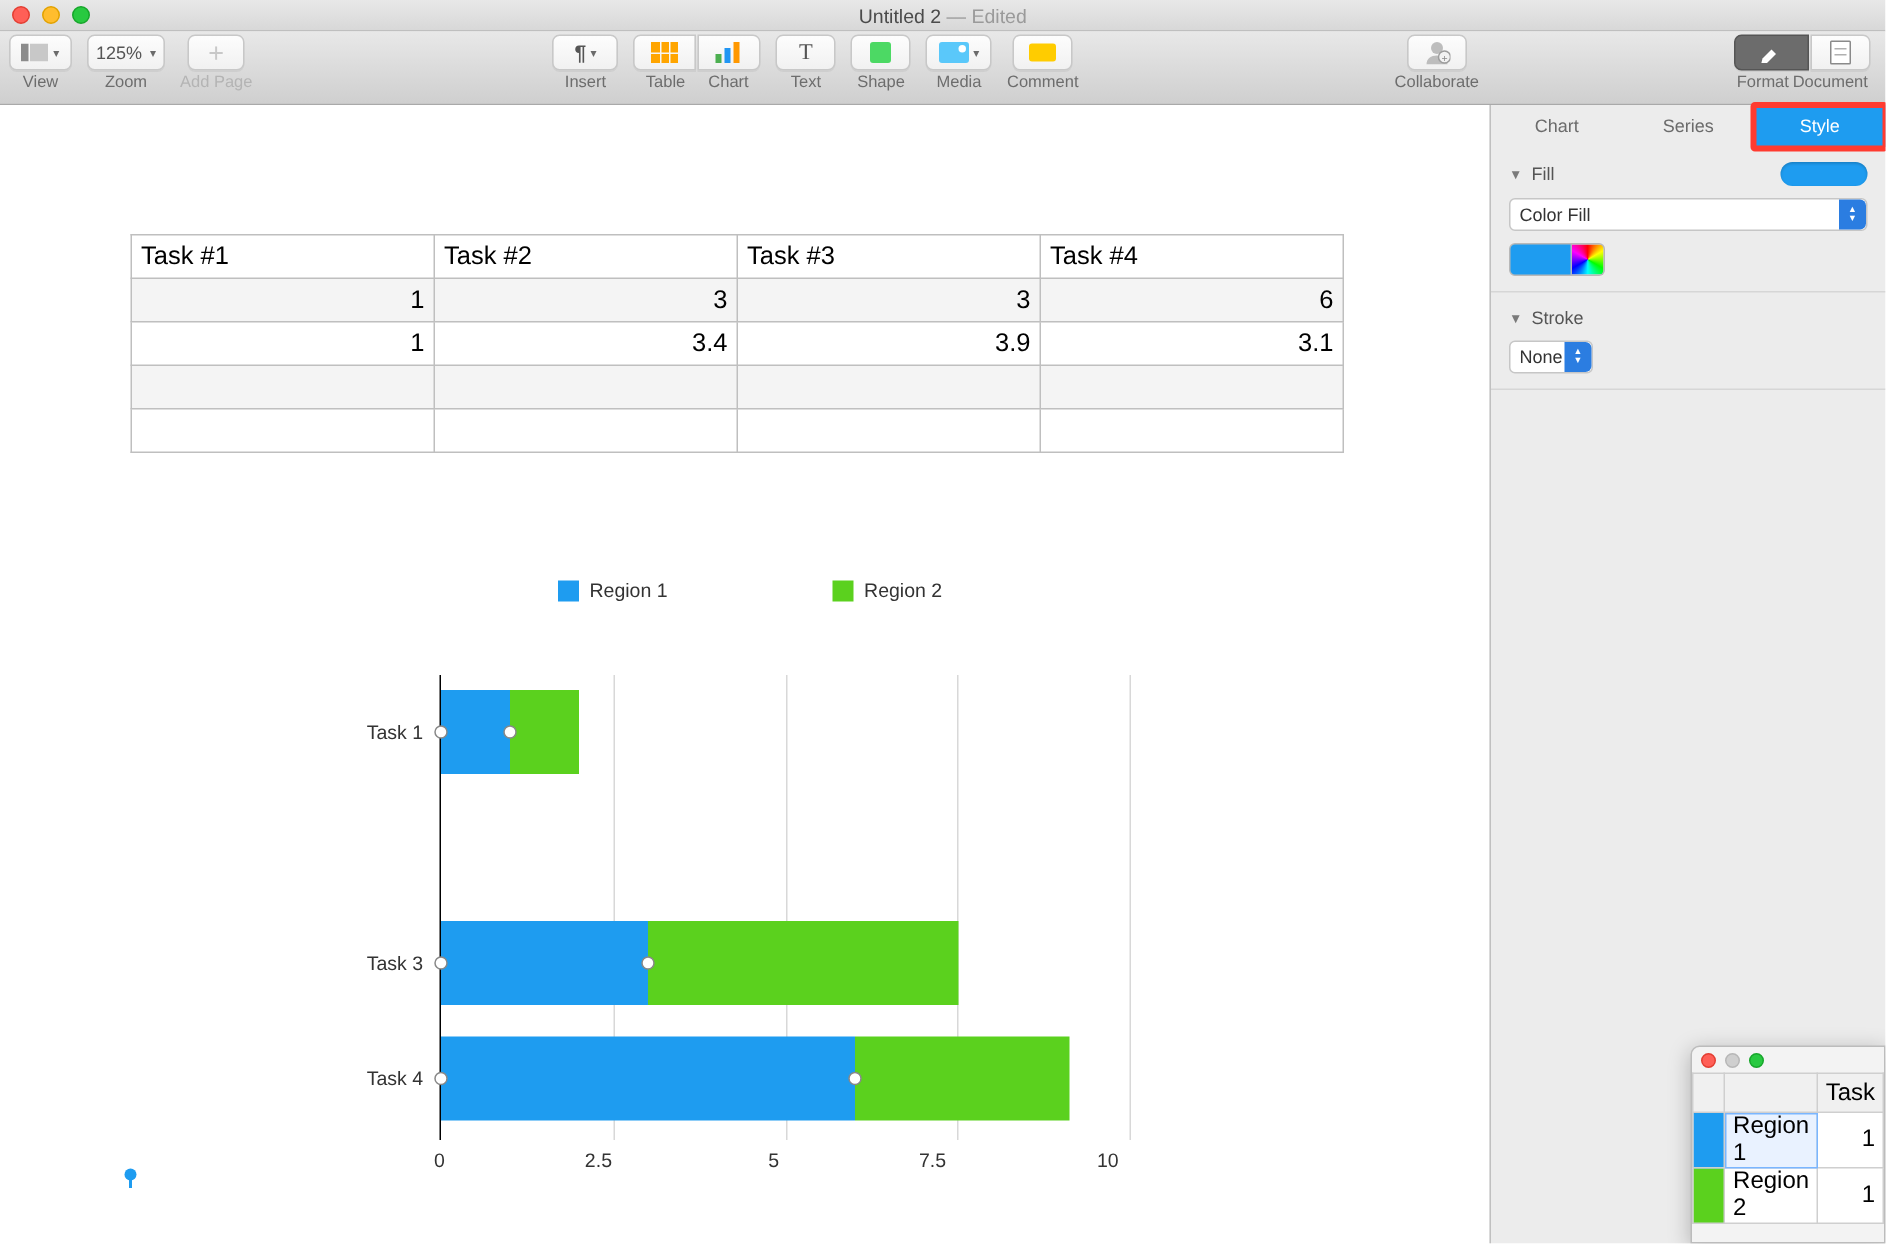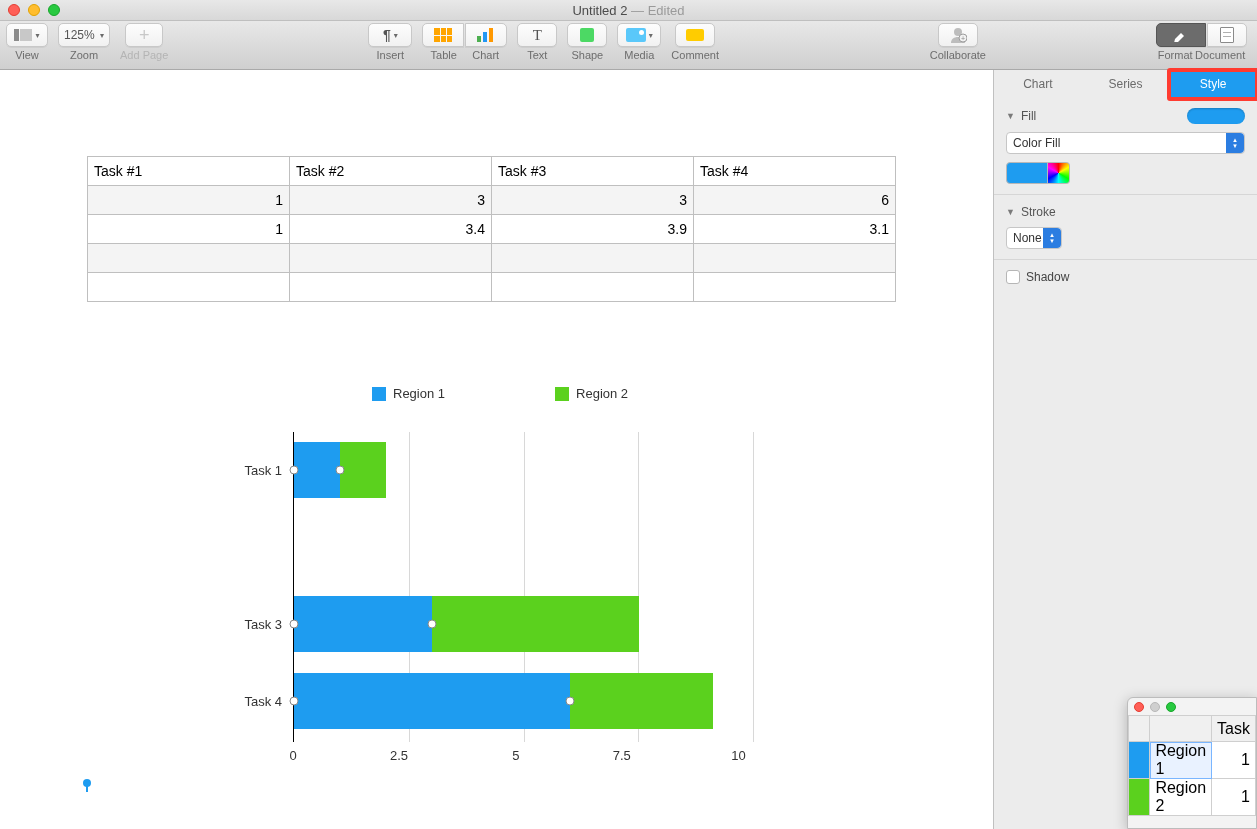--- a/index.html
+++ b/index.html
@@ -43,36 +43,36 @@
   .ic-comment{width:18px;height:12px;background:#ffcc00;border-radius:2px;}
   .ic-doc{width:14px;height:16px;border:1px solid #8a8a8a;border-radius:1px;background:#fff;position:relative;}
   .ic-doc::before,.ic-doc::after{content:"";position:absolute;left:2px;right:2px;height:1px;background:#b0b0b0;}
   .ic-doc::before{top:4px;} .ic-doc::after{top:8px;}
   .chev{font-size:8px;color:#6b6b6b;margin-left:3px;}
 
   
   .main { position:absolute; top:70px; left:0; right:264px; bottom:0; background:#fff; overflow:hidden;}
 
   
-  table.data { position:absolute; left:87px; top:86px; width:809px; border-collapse:collapse; font-size:14px; }
+  table.data { position:absolute; left:87px; top:86px; width:809px; border-collapse:collapse; font-size:17px; }
   table.data th, table.data td { border:1px solid #bfbfbf; height:29px; padding:0 6px; }
   table.data th { background:#fff; font-weight:400; text-align:left;}
   table.data td { text-align:right; background:#fff;}
   table.data tr.alt td { background:#f4f4f4;}
   table.data td.empty{background:#fff;}
 
   
   .legend { position:absolute; left:372px; top:316px; display:flex; gap:110px; font-size:13px; color:#333;}
   .legend .item{display:flex;align-items:center;gap:7px;}
   .sw{width:14px;height:14px;}
   .sw.blue{background:#1e9cf0;}
   .sw.green{background:#5bd11e;}
 
   
-  .chartwrap{position:absolute;left:234px;top:362px;width:520px;text-align:right;}
+  .chartwrap{position:absolute;left:234px;top:380px;width:520px;text-align:right;}
   .plot{position:relative;border-left:1.5px solid #000;height:310px;width:460px;margin-left:59px;}
   .gridline{position:absolute;top:0;bottom:0;width:1px;background:#d8d8d8;}
   .barrow{position:absolute;left:0;height:56px;display:flex;align-items:center;}
   .seg1{height:56px;background:#1e9cf0;}
   .seg2{height:56px;background:#5bd11e;}
   .dotm{position:absolute;width:9px;height:9px;border-radius:50%;background:#fff;border:1px solid #888;transform:translate(-50%,-50%);}
   .ylab{position:absolute;right:100%;margin-right:12px;font-size:13px;color:#333;white-space:nowrap;top:50%;transform:translateY(-50%);}
   .xaxis{position:absolute;left:59px;top:316px;width:460px;display:flex;justify-content:space-between;font-size:13px;color:#333;}
   .cursorpin{position:absolute;left:83px;top:709px;width:8px;height:12px;}
   .cursorpin::before{content:"";position:absolute;left:3px;top:4px;width:2px;height:9px;background:#1e9cf0;}
@@ -366,26 +366,20 @@
     </div>
     <div class="sel smallsel">
       <span>None</span>
       <div class="arrows">
           <span>▴</span>
           <span>▾</span>
         </div>
     </div>
   </div>
 
-  <div class="section" style="border-bottom:none">
-    <label class="check">
-      <span class="box"></span>
-      <span>Shadow</span>
-    </label>
-  </div>
 </div>
 
 <div class="popup">
   <div class="pbar">
     <div class="dot red"></div>
     <div class="dot dim"></div>
     <div class="dot green"></div>
   </div>
   <table>
     <tbody>

